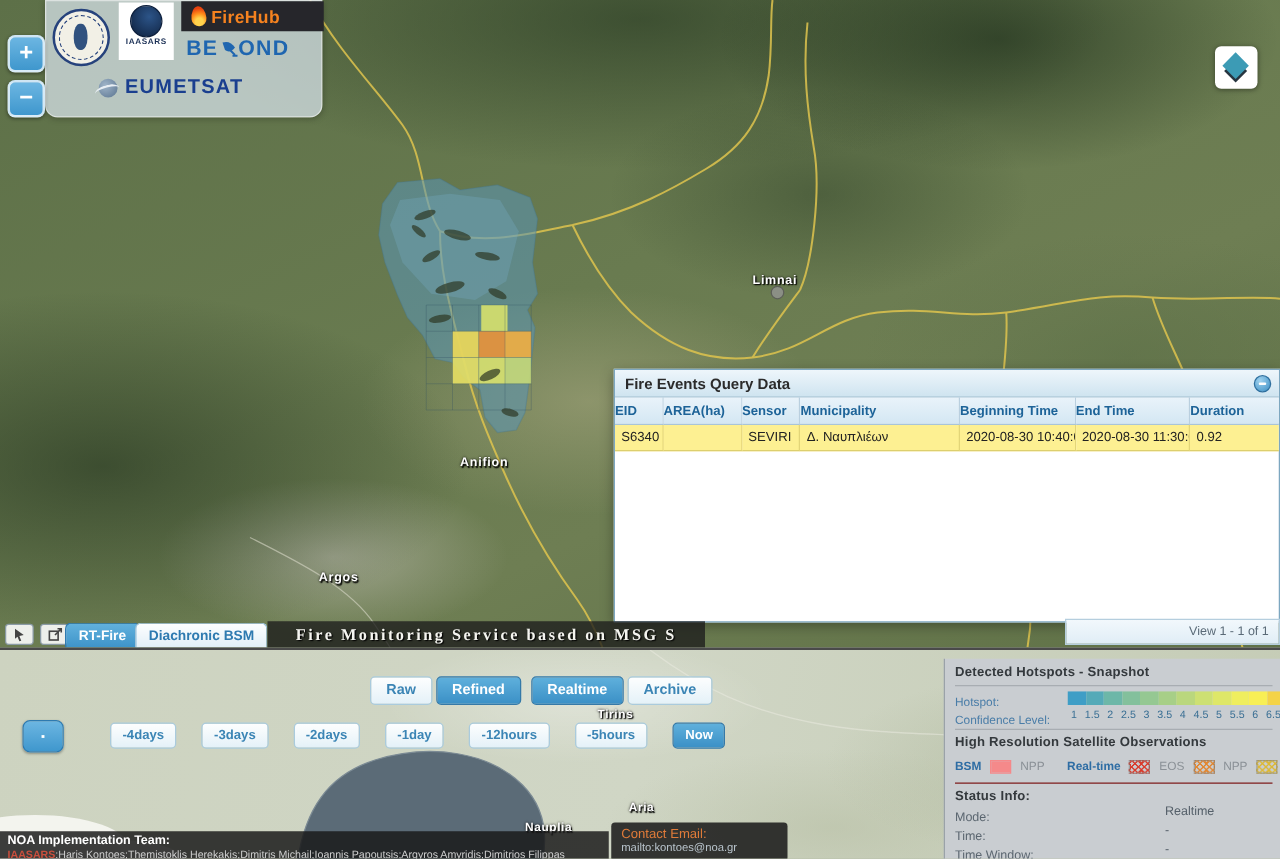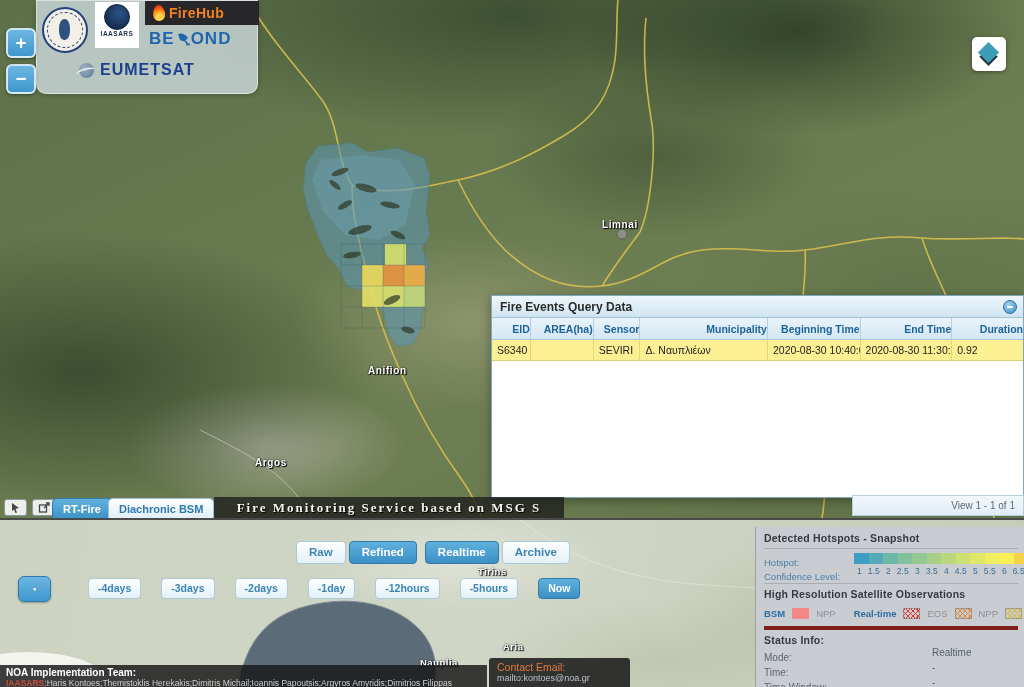--- a/index.html
+++ b/index.html
@@ -69,21 +69,21 @@
   #events-panel { position:absolute; left:491px; top:295px; width:533px; height:203px; z-index:5;
     background:#fff; border:1px solid #7da7c0; box-shadow:0 3px 10px rgba(0,0,0,.35); }
   #events-title { height:22px; background:linear-gradient(#eef6fb,#cfe4f0); border-bottom:1px solid #a5c4d6;
     font-size:12px; font-weight:bold; color:#2b2b2b; line-height:22px; padding-left:8px; position:relative; }
   #collapse-btn { position:absolute; right:6px; top:4px; width:14px; height:14px; border-radius:50%;
     background:radial-gradient(circle at 35% 30%, #9fd2ef, #3d8fc4); border:1px solid #2e6f9e;
     cursor:pointer; display:flex; align-items:center; justify-content:center; }
   #collapse-btn i { display:block; width:6px; height:2px; background:#fff; border-radius:1px; }
   .tbl-row { display:flex; }
   .th { background:linear-gradient(#e9f3fa,#d4e7f3); border-right:1px solid #b9cfdf; border-bottom:1px solid #a9c5d8;
-    color:#1d6398; font-weight:bold; font-size:10.5px; text-align:right; height:22px; line-height:22px;
+    color:#1d6398; font-weight:bold; font-size:10.5px; text-align:left; height:22px; line-height:22px;
     overflow:hidden; white-space:nowrap; }
   .td { background:#fdf092; border-right:1px solid #e3d578; border-bottom:1px solid #ddcf6e;
     color:#222; font-size:10.5px; height:21px; line-height:21px; padding-left:5px;
     overflow:hidden; white-space:nowrap; }
   .c0{width:39px;} .c1{width:63px;} .c2{width:47px;} .c3{width:128px;} .c4{width:93px;} .c5{width:92px;} .c6{width:71px; border-right:none;}
   #events-footer { position:absolute; left:852px; top:495px; width:172px; height:21px; z-index:6;
     background:linear-gradient(#f2f8fc,#e0edf6); border:1px solid #b5cede; color:#5a6a77; font-size:10px;
     text-align:right; line-height:19px; padding-right:8px; }
 
   
@@ -138,21 +138,21 @@
   #legend-row { display:flex; align-items:center; gap:7px; margin-top:6px; height:14px;justify-content:space-between; }
   .ll { font-size:9.5px; white-space:nowrap; cursor:pointer; }
   .ll.on { color:#2e6da4; font-weight:bold; }
   .ll.off { color:#8a9096; }
   .swatch { width:17px; height:11px; flex:none; border:1px solid rgba(120,120,120,.5); }
   .swatch.solid { background-image:linear-gradient(currentColor,currentColor); border-color:currentColor; }
   .swatch.hatch { background-image:
       repeating-linear-gradient(45deg, currentColor 0 1.2px, transparent 1.2px 3.6px),
       repeating-linear-gradient(135deg, currentColor 0 1.2px, transparent 1.2px 3.6px); }
   .swatch.none { border:none; width:4px; }
-  #ip-h3 { border-top:4px solid #7f1d1d; margin-top:6px; margin-right:6px; padding-top:4px; }
+  #ip-h3 { border-top:1px solid #7f1d1d; margin-top:6px; margin-right:6px; padding-top:4px; }
   .si-row { position:relative; height:14px; margin-top:1px; }
   .si-label { font-size:10px; color:#5b6670; }
   .si-value { position:absolute; left:168px; top:0; font-size:10px; color:#55606a; }
 
   
   #credits { position:absolute; left:0; top:145px; width:487px; height:24px; background:rgba(25,25,25,.84);
     padding:2px 6px; z-index:6; overflow:hidden; }
   #credits .t1 { font-size:10px; font-weight:bold; color:#fff; }
   #credits .t2 { font-size:8.5px; color:#cfcfcf; white-space:nowrap; overflow:hidden; }
   #credits .org { color:#c94f3d; font-weight:bold; }

